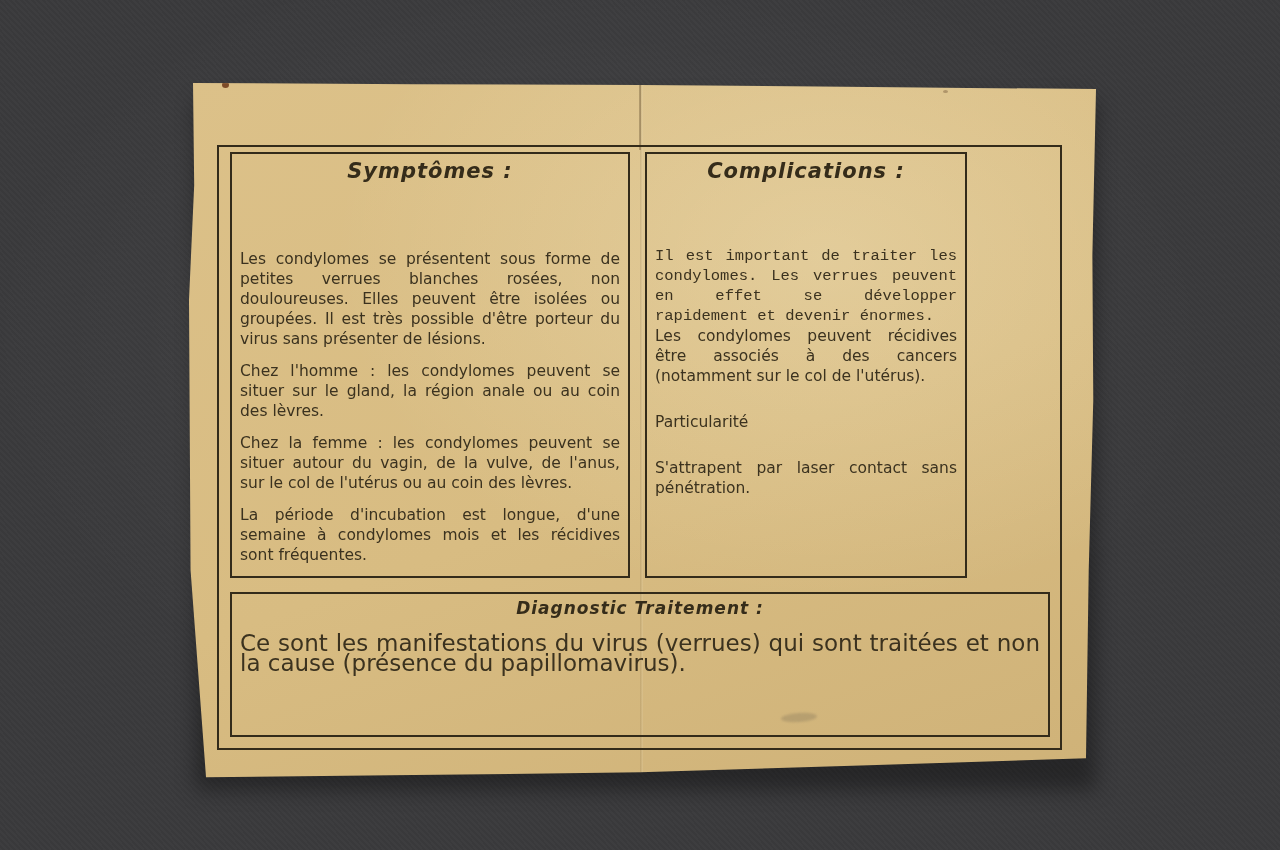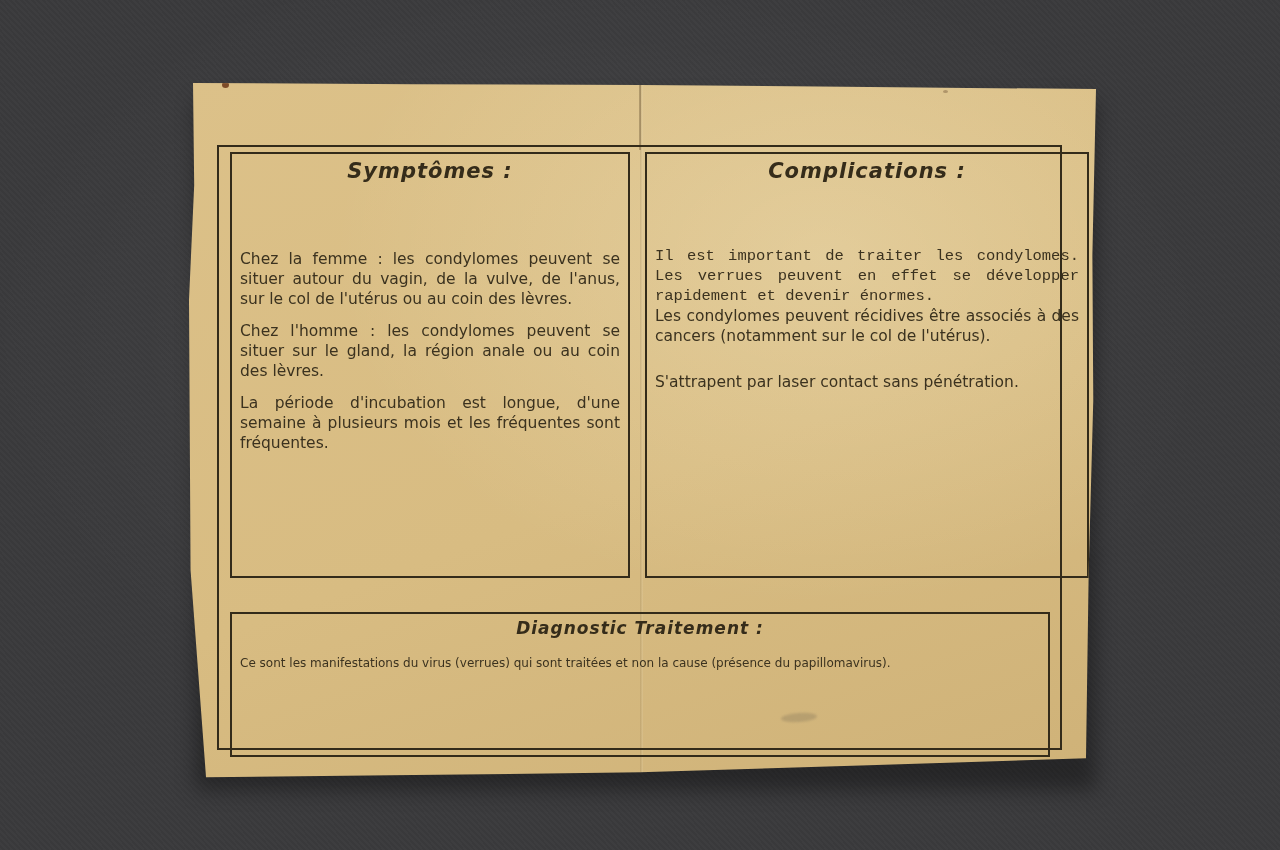--- a/index.html
+++ b/index.html
@@ -94,22 +94,22 @@
     height: 601px;
     border: 2px solid #332b1a;
   }
 
   .box {
     position: absolute;
     border: 2px solid #332b1a;
     box-sizing: border-box;
   }
   .box-symptoms      { left: 44px;  top: 72px;  width: 400px; height: 426px; }
-  .box-complications { left: 459px; top: 72px;  width: 444px; height: 426px; }
-  .box-diagnosis     { left: 44px;  top: 512px; width: 820px; height: 145px; margin-top: 20px; }
+  .box-complications { left: 459px; top: 72px;  width: 322px; height: 426px; }
+  .box-diagnosis     { left: 44px;  top: 512px; width: 820px; height: 145px; }
 
   .section-title {
     margin: 5px 0 0 0;
     text-align: center;
     font-weight: bold;
     font-style: italic;
     font-size: 21px;
     letter-spacing: 1px;
     color: #352c1a;
   }
@@ -128,21 +128,21 @@
   .body-text p { margin: 0 0 12px 0; }
 
   .box-symptoms .body-text { margin-top: 66px; }
 
   .box-complications .body-text { margin-top: 63px; }
   .box-complications p.no-gap  { margin-bottom: 0; font-family: Liberation Mono, monospace; }
   .box-complications p.big-gap { margin-bottom: 26px; }
 
   .box-diagnosis .body-text {
     margin-top: 15px;
-    font-size: 12px;
+    font-size: 23px;
     line-height: 20px;
   }
   .box-diagnosis p { margin: 0; }
 </style>
 </head>
 <body>
 
 <div class="scene">
 
   <div class="paper-shadow"></div>
@@ -153,31 +153,33 @@
     <div class="crease-top"></div>
     <div class="speck speck-1"></div>
     <div class="speck speck-2"></div>
     <div class="smudge"></div>
 
     <div class="outer-frame"></div>
 
     <div class="box box-symptoms">
       <h2 class="section-title">Symptômes :</h2>
       <div class="body-text">
+        <p>Les condylomes se présentent sous forme de petites verrues blanches rosées, non douloureuses. Elles peuvent  être isolées ou groupées. Il est très possible d'être porteur du virus sans présenter de lésions.</p>
+        <p>Chez l'homme : les condylomes peuvent se situer sur le  gland, la région anale ou au coin des lèvres.</p>
         <p>Chez la femme : les condylomes peuvent se situer  autour du vagin, de la vulve, de l'anus, sur le col de l'utérus ou au coin des lèvres.</p>
-        <p>Chez l'homme : les condylomes peuvent se situer sur le  gland, la région anale ou au coin des lèvres.</p>
-        <p>La période d'incubation est longue, d'une semaine à plusieurs mois et les fréquentes sont fréquentes.</p>
+        <p>La période d'incubation est longue, d'une semaine à condylomes mois et les récidives sont fréquentes.</p>
       </div>
     </div>
 
     <div class="box box-complications">
       <h2 class="section-title">Complications :</h2>
       <div class="body-text">
         <p class="no-gap">Il est important de traiter les condylomes. Les verrues peuvent en effet se développer rapidement et devenir énormes.</p>
         <p class="big-gap">Les condylomes peuvent récidives être associés à des cancers (notamment sur le col de l'utérus).</p>
+        <p class="big-gap">Particularité</p>
         <p>S'attrapent par laser contact sans pénétration.</p>
       </div>
     </div>
 
     <div class="box box-diagnosis">
       <h2 class="section-title">Diagnostic Traitement :</h2>
       <div class="body-text">
         <p>Ce sont les manifestations du virus (verrues) qui sont traitées et non la cause (présence du papillomavirus).</p>
       </div>
     </div>

